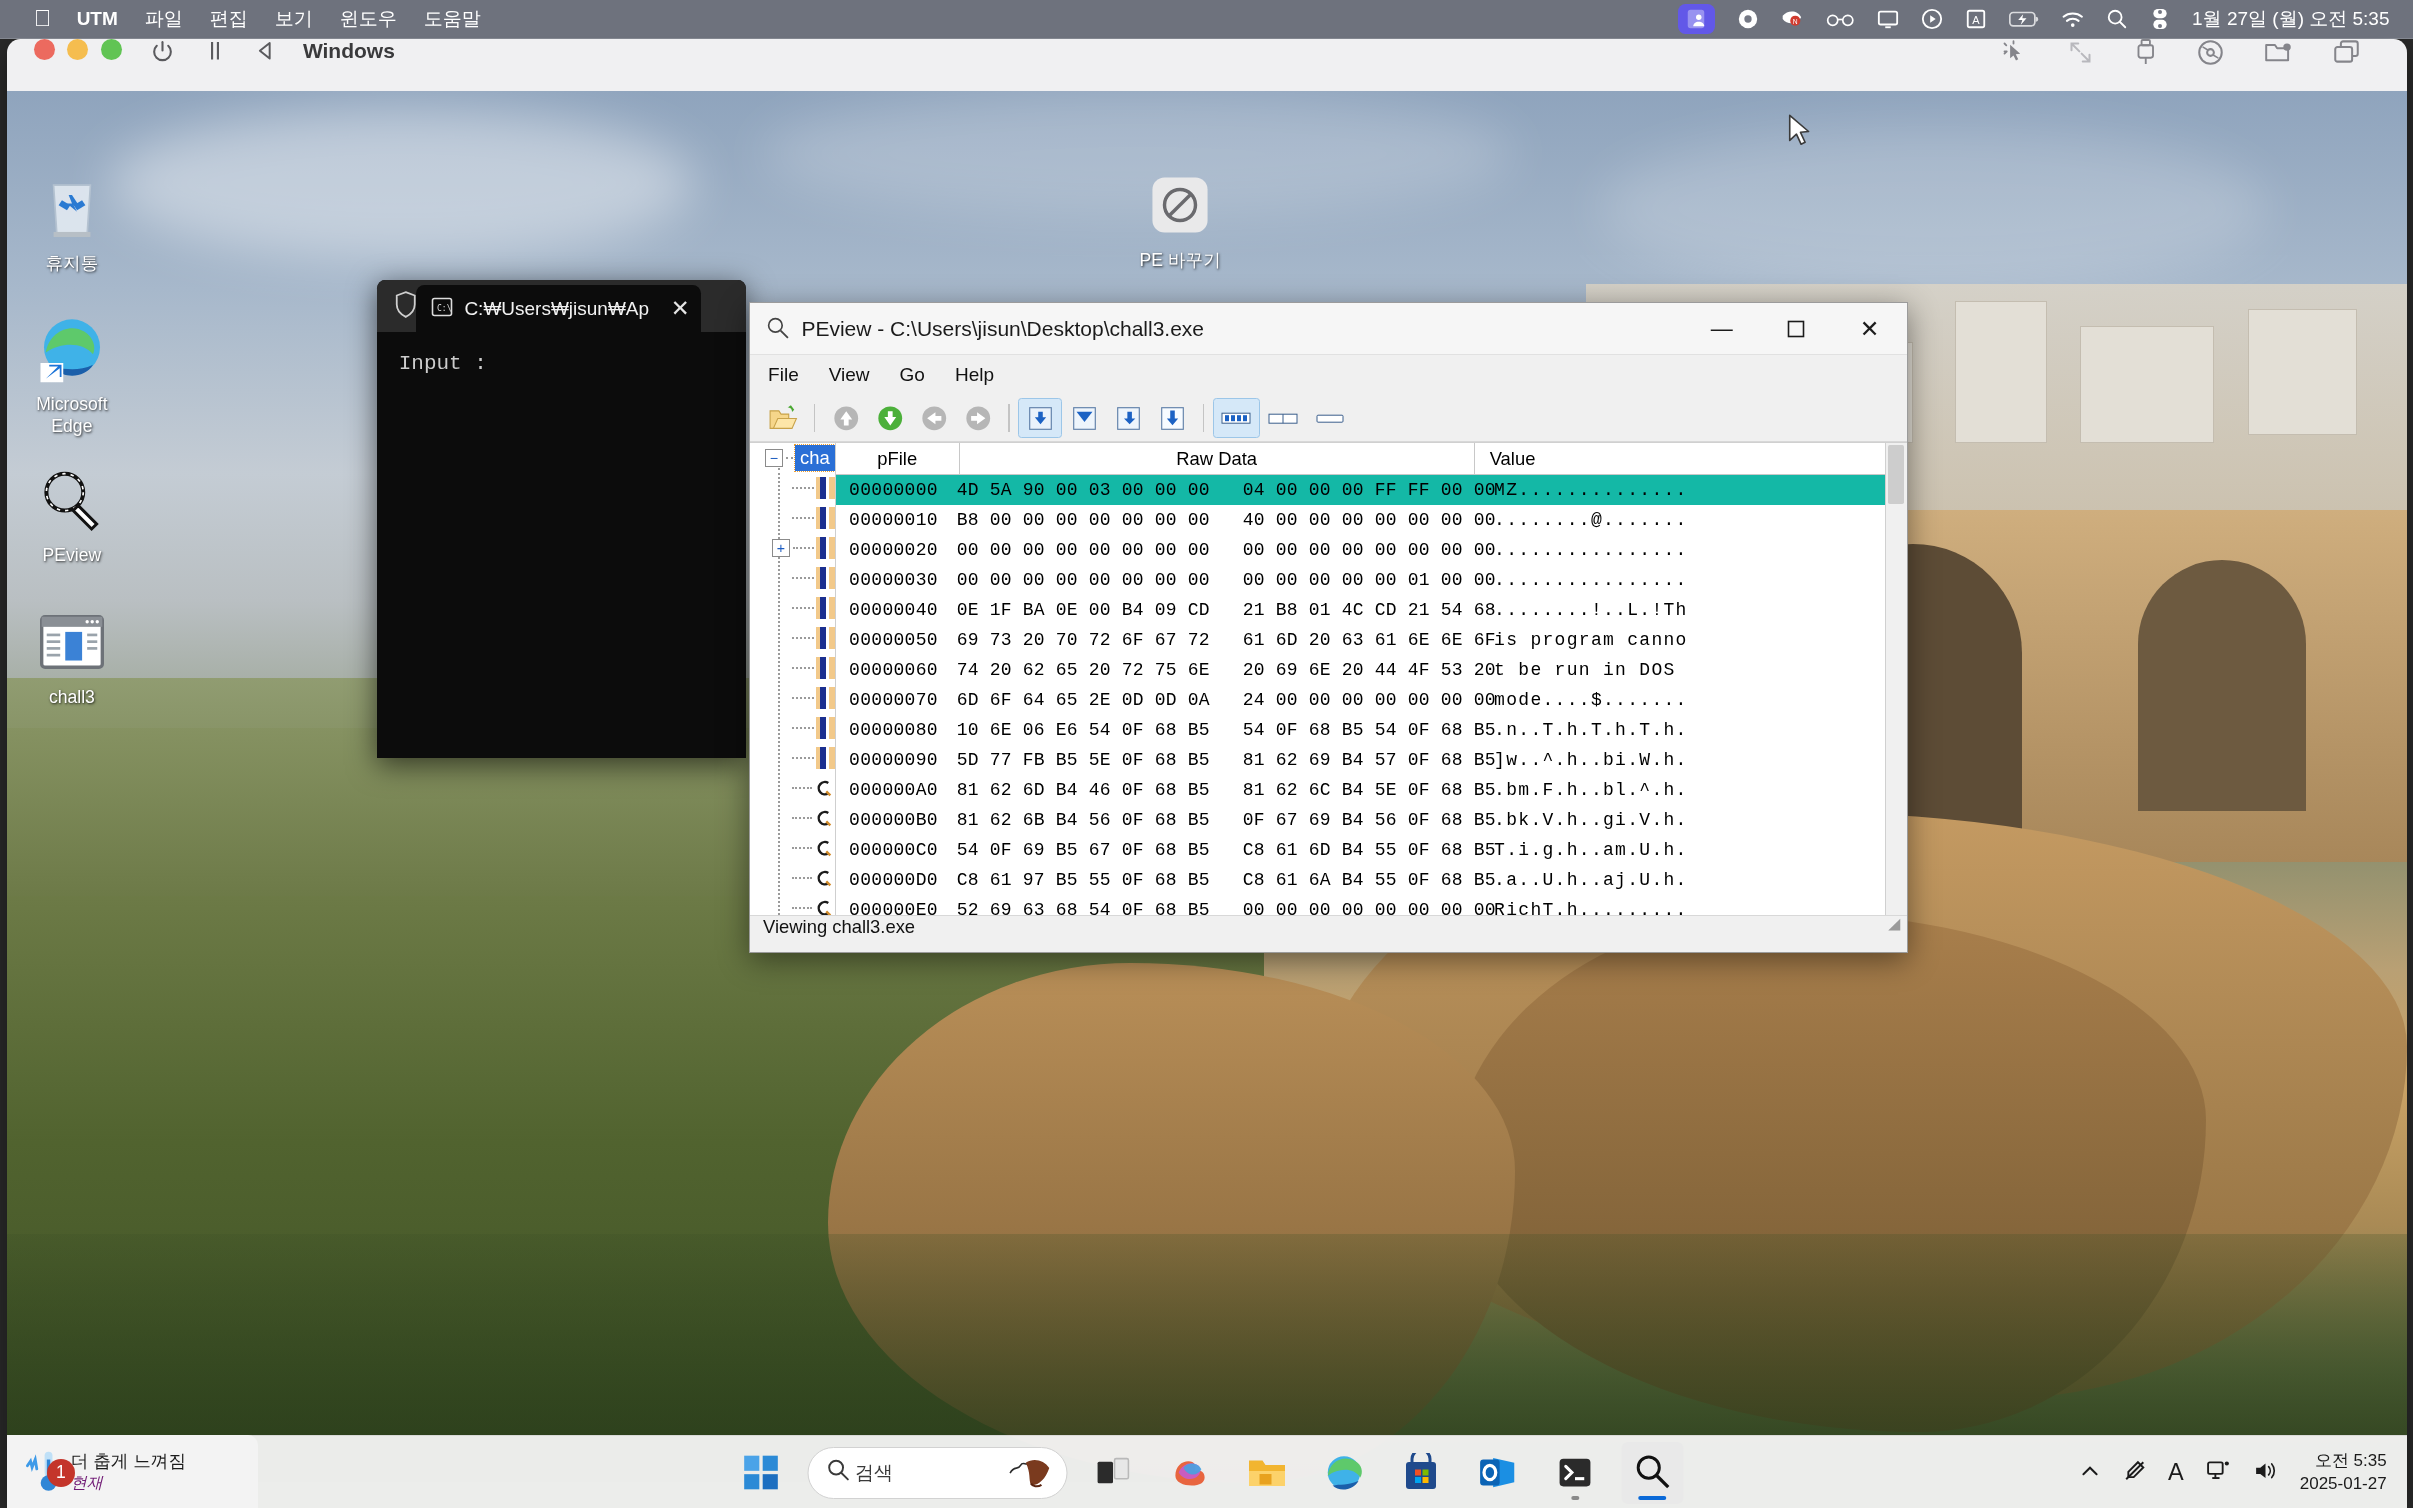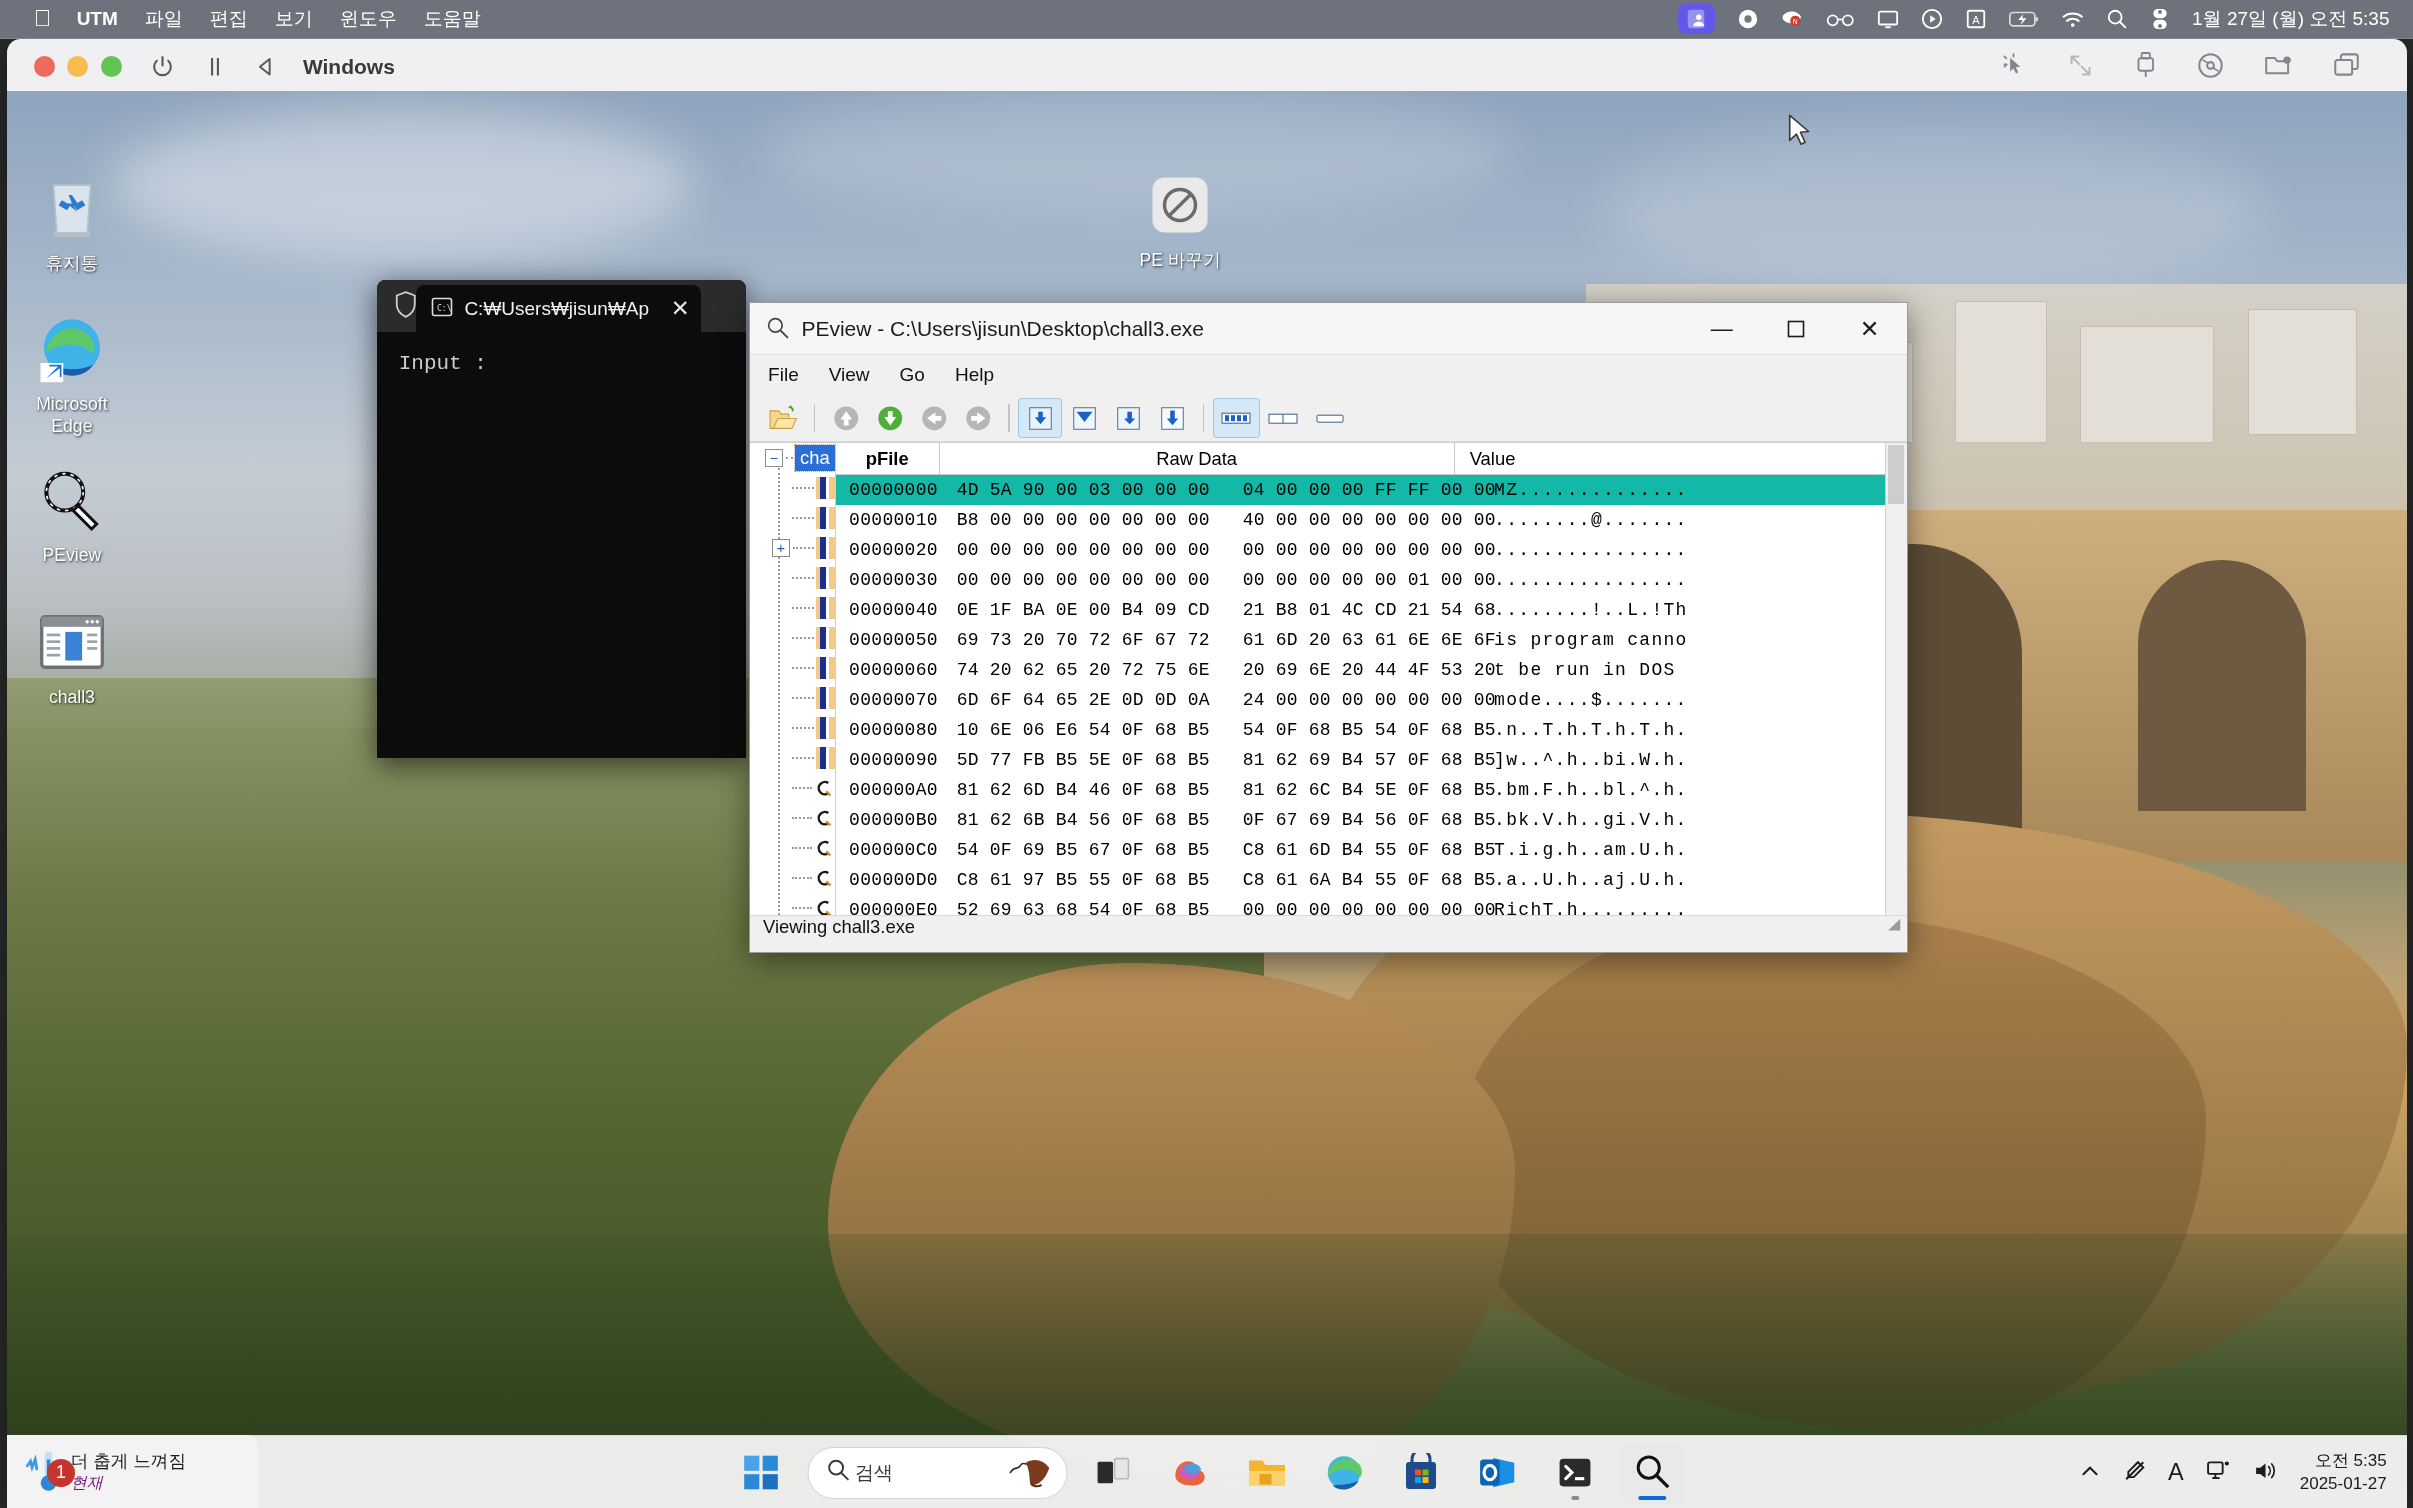--- a/index.html
+++ b/index.html
@@ -26,21 +26,21 @@
   #macbar .clock { font-size:19px; white-space:nowrap; }
   .hl-tile { background:#6258e8; border-radius:7.5px; padding:4.2px 7.5px; display:flex; }
 
   
   #utmwin {
     position:absolute; left:6.7px; top:39px; width:2400px; height:1470px;
     border-radius:13.4px 13.4px 0 0; overflow:hidden; z-index:10;
     box-shadow:0 5px 34px rgba(0,0,0,.45);
   }
   #utmtitle {
-    height:56px; background:#f0f0f2; display:flex; align-items:center;
+    height:56px; background:#f0f0f2; display:flex; align-items:flex-start;
     border-bottom:0.8px solid #d6d6d8;
   }
   .traffic { display:flex; gap:12.6px; margin-left:27px; }
   .tl { width:21px; height:21px; border-radius:50%; }
   .tl.r{background:#ec6a5f;} .tl.y{background:#f5bd4f;} .tl.g{background:#61c454;}
   #utmtitle .tbtn { margin-left:28.5px; color:#5a5a5e; display:flex; align-items:center; }
   #utmtitle .wtitle { margin-left:25px; font-size:21px; font-weight:bold; color:#3a3a3c; }
   #utmtitle .rtools { margin-left:auto; display:flex; gap:40px; margin-right:47px; color:#85858b; }
 
   
@@ -625,21 +625,21 @@
                   <svg width="18.4" height="18.4" viewBox="0 0 18 18">
                     <path d="M13 4a6 6 0 1 0 0 10" fill="none" stroke="#1b1b1b" stroke-width="2.4"></path>
                     <path d="M11 12l4 4" stroke="#d28b2a" stroke-width="2.4"></path>
                   </svg>
                 </span>
             </div>
           </div>
 
           <div id="pewgrid">
             <div id="gridhdr">
-              <span class="hc" style="width:104px;font-weight:bold;">pFile</span>
+              <span class="hc" style="width:124px;">pFile</span>
               <span class="hc" style="width:515px;">Raw Data</span>
               <span class="hc" style="width:251px;justify-content:flex-start;padding-left:15px;border-right:none;">Value</span>
             </div>
             <div id="gridrows">
                 <div class="hexrow sel"><span class="c-pfile">00000000</span><span class="c-raw" style="width: 536px;">4D 5A 90 00 03 00 00 00   04 00 00 00 FF FF 00 00</span><span class="c-val">MZ..............</span></div>
                 <div class="hexrow"><span class="c-pfile">00000010</span><span class="c-raw" style="width: 536px;">B8 00 00 00 00 00 00 00   40 00 00 00 00 00 00 00</span><span class="c-val">........@.......</span></div>
                 <div class="hexrow"><span class="c-pfile">00000020</span><span class="c-raw" style="width: 536px;">00 00 00 00 00 00 00 00   00 00 00 00 00 00 00 00</span><span class="c-val">................</span></div>
                 <div class="hexrow"><span class="c-pfile">00000030</span><span class="c-raw" style="width: 536px;">00 00 00 00 00 00 00 00   00 00 00 00 00 01 00 00</span><span class="c-val">................</span></div>
                 <div class="hexrow"><span class="c-pfile">00000040</span><span class="c-raw" style="width: 536px;">0E 1F BA 0E 00 B4 09 CD   21 B8 01 4C CD 21 54 68</span><span class="c-val">........!..L.!Th</span></div>
                 <div class="hexrow"><span class="c-pfile">00000050</span><span class="c-raw" style="width: 536px;">69 73 20 70 72 6F 67 72   61 6D 20 63 61 6E 6E 6F</span><span class="c-val">is program canno</span></div>

